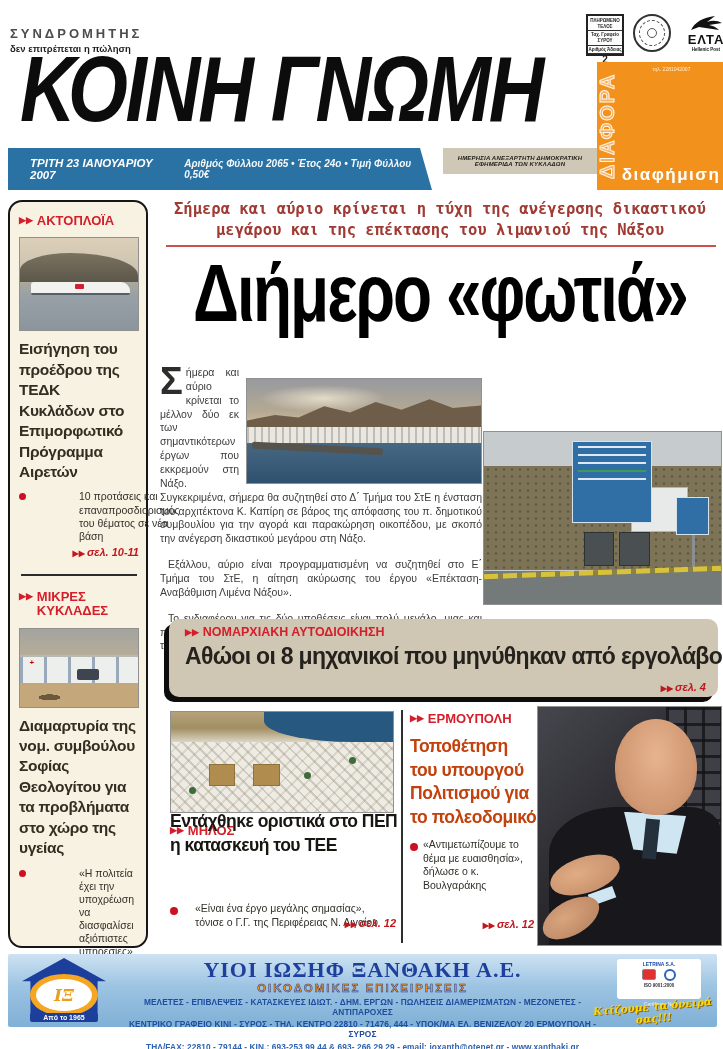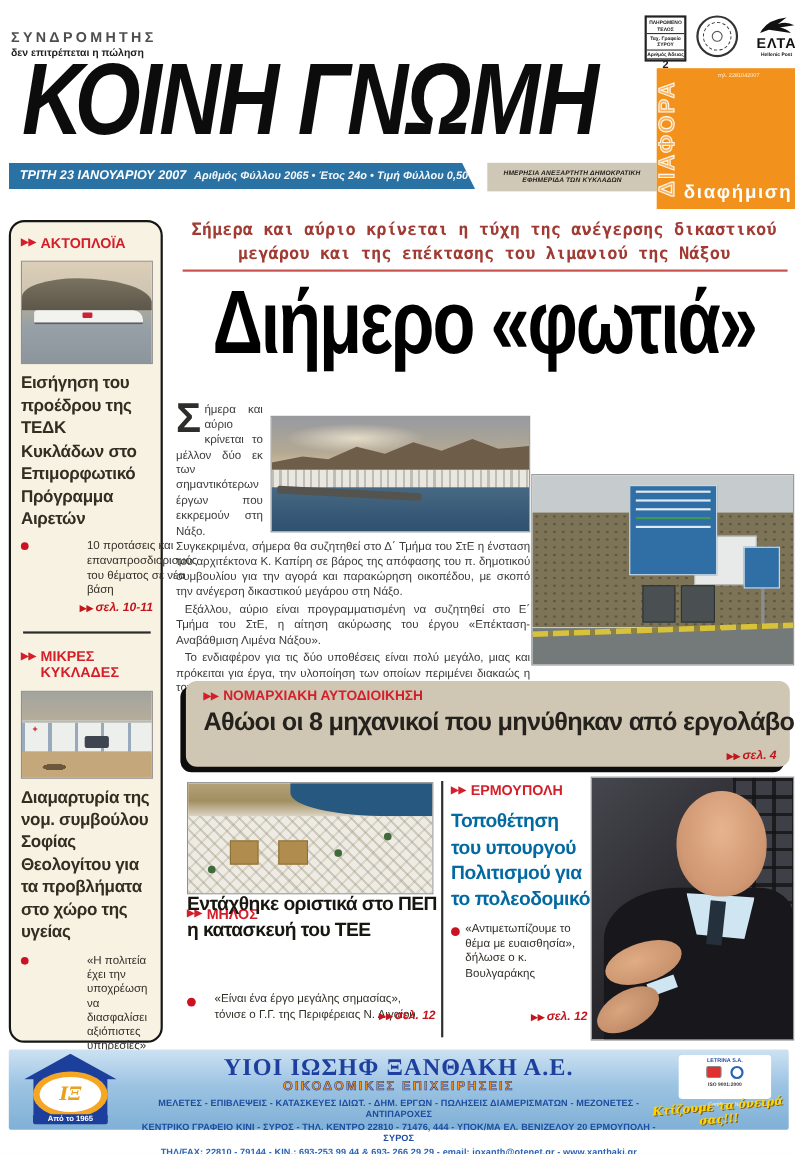--- a/index.html
+++ b/index.html
@@ -22,23 +22,23 @@
   .stamp-round::after { content:""; position:absolute; inset:12px; border:1px solid #555; border-radius:50%; }
   .elta { width:52px; text-align:center; color:#111; }
   .elta svg { display:block; margin:0 auto; }
   .elta .t { font-size:13px; font-weight:bold; letter-spacing:1px; }
   .elta .s { font-size:4.5px; font-weight:bold; }
 
   .masthead-title { position:absolute; left:20px; top:66px; font-size:70px; line-height:70px;
     font-weight:bold; font-style:italic; letter-spacing:-2px; color:#0c0c0c; white-space:nowrap;
     transform:scale(1.1,1.32); transform-origin:left bottom; }
 
-  .datebar { position:absolute; left:8px; top:148px; width:424px; height:24px; background:#2a72a4;
+  .datebar { position:absolute; left:8px; top:148px; width:424px; height:42px; background:#2a72a4;
     clip-path:polygon(0 0, calc(100% - 12px) 0, 100% 100%, 0 100%);
-    display:flex; align-items:center; gap:7px; padding-left:10px; color:#fff;
+    display:flex; align-items:center; gap:7px; padding-left:22px; color:#fff;
     font-weight:bold; font-style:italic; }
   .datebar .d { font-size:11.5px; }
   .datebar .i { font-size:10px; opacity:.95; }
 
   .tagline { position:absolute; left:443px; top:148px; width:154px; height:26px; background:#cfc8b6;
     display:flex; align-items:center; justify-content:center; text-align:center;
     font-size:6px; font-weight:bold; font-style:italic; color:#24201a; padding:0 4px; letter-spacing:.2px; }
 
   
   .adbox { position:absolute; left:597px; top:62px; width:126px; height:128px; background:#f2921d; }
@@ -54,21 +54,21 @@
   .kicker { position:absolute; left:162px; top:199px; width:556px; text-align:center;
     font-family:"DejaVu Sans Mono", monospace; font-size:15.5px; font-weight:bold;
     color:#a03a32; line-height:1.35; }
   .kicker-rule { position:absolute; left:166px; top:245px; width:550px; height:2px; background:#c9524e; }
   .main-headline { position:absolute; left:158px; top:252px; width:564px; text-align:center;
     font-size:64px; line-height:64px; font-weight:bold; letter-spacing:-2px; color:#000;
     transform:scaleY(1.28); transform-origin:center top; white-space:nowrap; }
 
   .article { position:absolute; left:160px; top:366px; width:322px; }
   .article p { font-size:10.5px; line-height:1.32; color:#3c3c3a; text-align:justify; }
-  .article p + p { margin-top:2px; text-indent:8px; }
+  .article p + p { margin-top:12px; text-indent:8px; }
   .dropcap { float:left; font-size:38px; line-height:30px; font-weight:bold; color:#2d2d2b; padding-right:3px; }
   .photo { border:1px solid #919191; position:relative; overflow:hidden; }
   .photo-naxos { float:right; width:236px; height:106px; margin:12px 0 5px 7px; }
 
   .pageref { font-size:11px; font-weight:bold; font-style:italic; color:#c3161c; }
   .pageref .arr { font-size:8px; font-style:normal; margin-right:2px; color:#c3161c; }
   .article .pageref { text-align:right; padding-right:42px; margin-top:3px; }
 
   .glance { position:absolute; left:483px; top:377px; width:239px; background:#e9e1cc;
     padding:7px 4px 7px 9px; display:flex; gap:5px; }
@@ -103,21 +103,21 @@
   .milos-label { position:absolute; left:170px; top:824px; }
   .milos-head { position:absolute; left:170px; top:810px; width:228px; font-size:17.5px; font-weight:bold;
     letter-spacing:-.5px; line-height:1.35; color:#181611; }
   .milos-bullet { position:absolute; left:170px; top:902px; width:226px; display:flex; gap:17px; }
   .milos-bullet .txt { font-size:10.5px; line-height:1.3; color:#33302a; }
   .milos-bullet .pageref { position:absolute; right:0; bottom:0; }
   .vdivider { position:absolute; left:401px; top:710px; width:2px; height:233px; background:#2e2e2c; }
 
   .ermo-label { position:absolute; left:410px; top:712px; }
   .ermo-head { position:absolute; left:410px; top:735px; width:128px; font-size:17.5px; font-weight:bold;
-    letter-spacing:-.4px; line-height:1.35; color:#0369a1; }
+    letter-spacing:-.4px; line-height:1.35; color:#c2410c; }
   .ermo-bullet { position:absolute; left:410px; top:838px; width:124px; display:flex; gap:5px; }
   .ermo-bullet .txt { font-size:10.5px; line-height:1.3; color:#33302a; }
   .ermo-ref { position:absolute; left:410px; top:918px; width:124px; text-align:right; }
   .photo-minister { position:absolute; left:537px; top:706px; width:185px; height:240px; }
 
   
   .footer-ad { position:absolute; left:8px; top:954px; width:709px; height:73px;
     background:linear-gradient(180deg,#cde2f3 0%,#9cc3e2 45%,#7fb0d6 100%); border-radius:2px; }
   .fa-center { position:absolute; left:108px; right:108px; top:3px; text-align:center; }
   .fa-company { font-size:22px; font-weight:bold; color:#1e3f9e; letter-spacing:1px;

